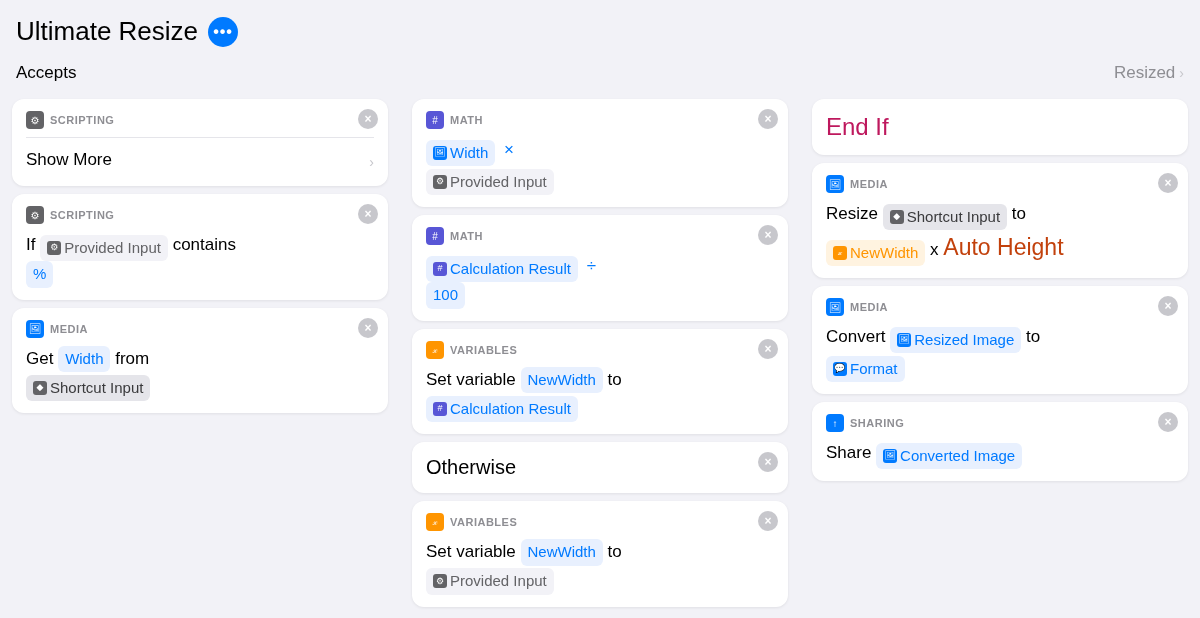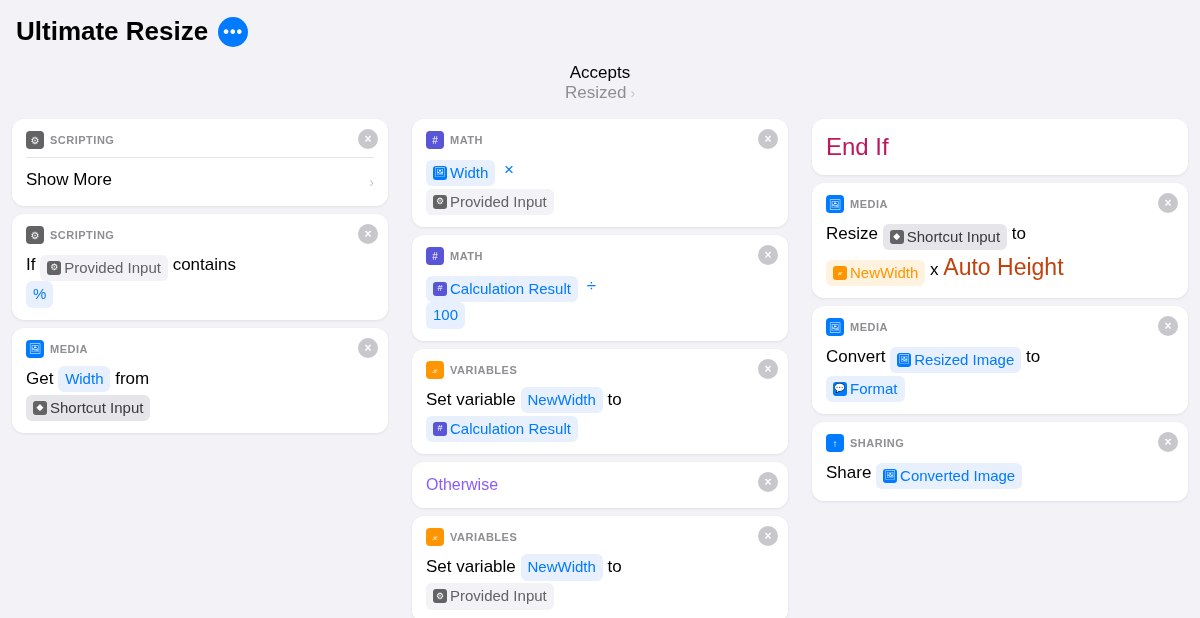--- a/index.html
+++ b/index.html
@@ -16,21 +16,21 @@
     
     .header {
       background: #f2f2f7;
       padding: 16px 16px 8px 16px;
       display: flex;
       align-items: center;
       gap: 10px;
     }
     .header-title {
       font-size: 26px;
-      font-weight: 700;
+      font-weight: 400;
       color: #000;
     }
     .header-more-btn {
       width: 30px;
       height: 30px;
       border-radius: 50%;
       background: #007aff;
       display: flex;
       align-items: center;
       justify-content: center;
@@ -44,21 +44,20 @@
       letter-spacing: 1px;
     }
 
     
     .accepts-row {
       padding: 8px 16px;
       display: flex;
       align-items: center;
       justify-content: space-between;
       background: #f2f2f7;
-      flex-direction: column;
     }
     .accepts-label {
       font-size: 17px;
       color: #000;
     }
     .accepts-value {
       display: flex;
       align-items: center;
       gap: 4px;
       color: #8e8e93;
@@ -221,23 +220,23 @@
 
     
     .otherwise-card {
       background: #fff;
       border-radius: 12px;
       padding: 14px;
       position: relative;
       box-shadow: 0 1px 3px rgba(0,0,0,0.08);
     }
     .otherwise-label {
-      font-size: 16px;
+      font-size: 20px;
       font-weight: 400;
-      color: #8b5cf6;
+      color: #000000;
     }
 
     
     .end-if-card {
       background: #fff;
       border-radius: 12px;
       padding: 14px;
       box-shadow: 0 1px 3px rgba(0,0,0,0.08);
     }
     .end-if-label {

